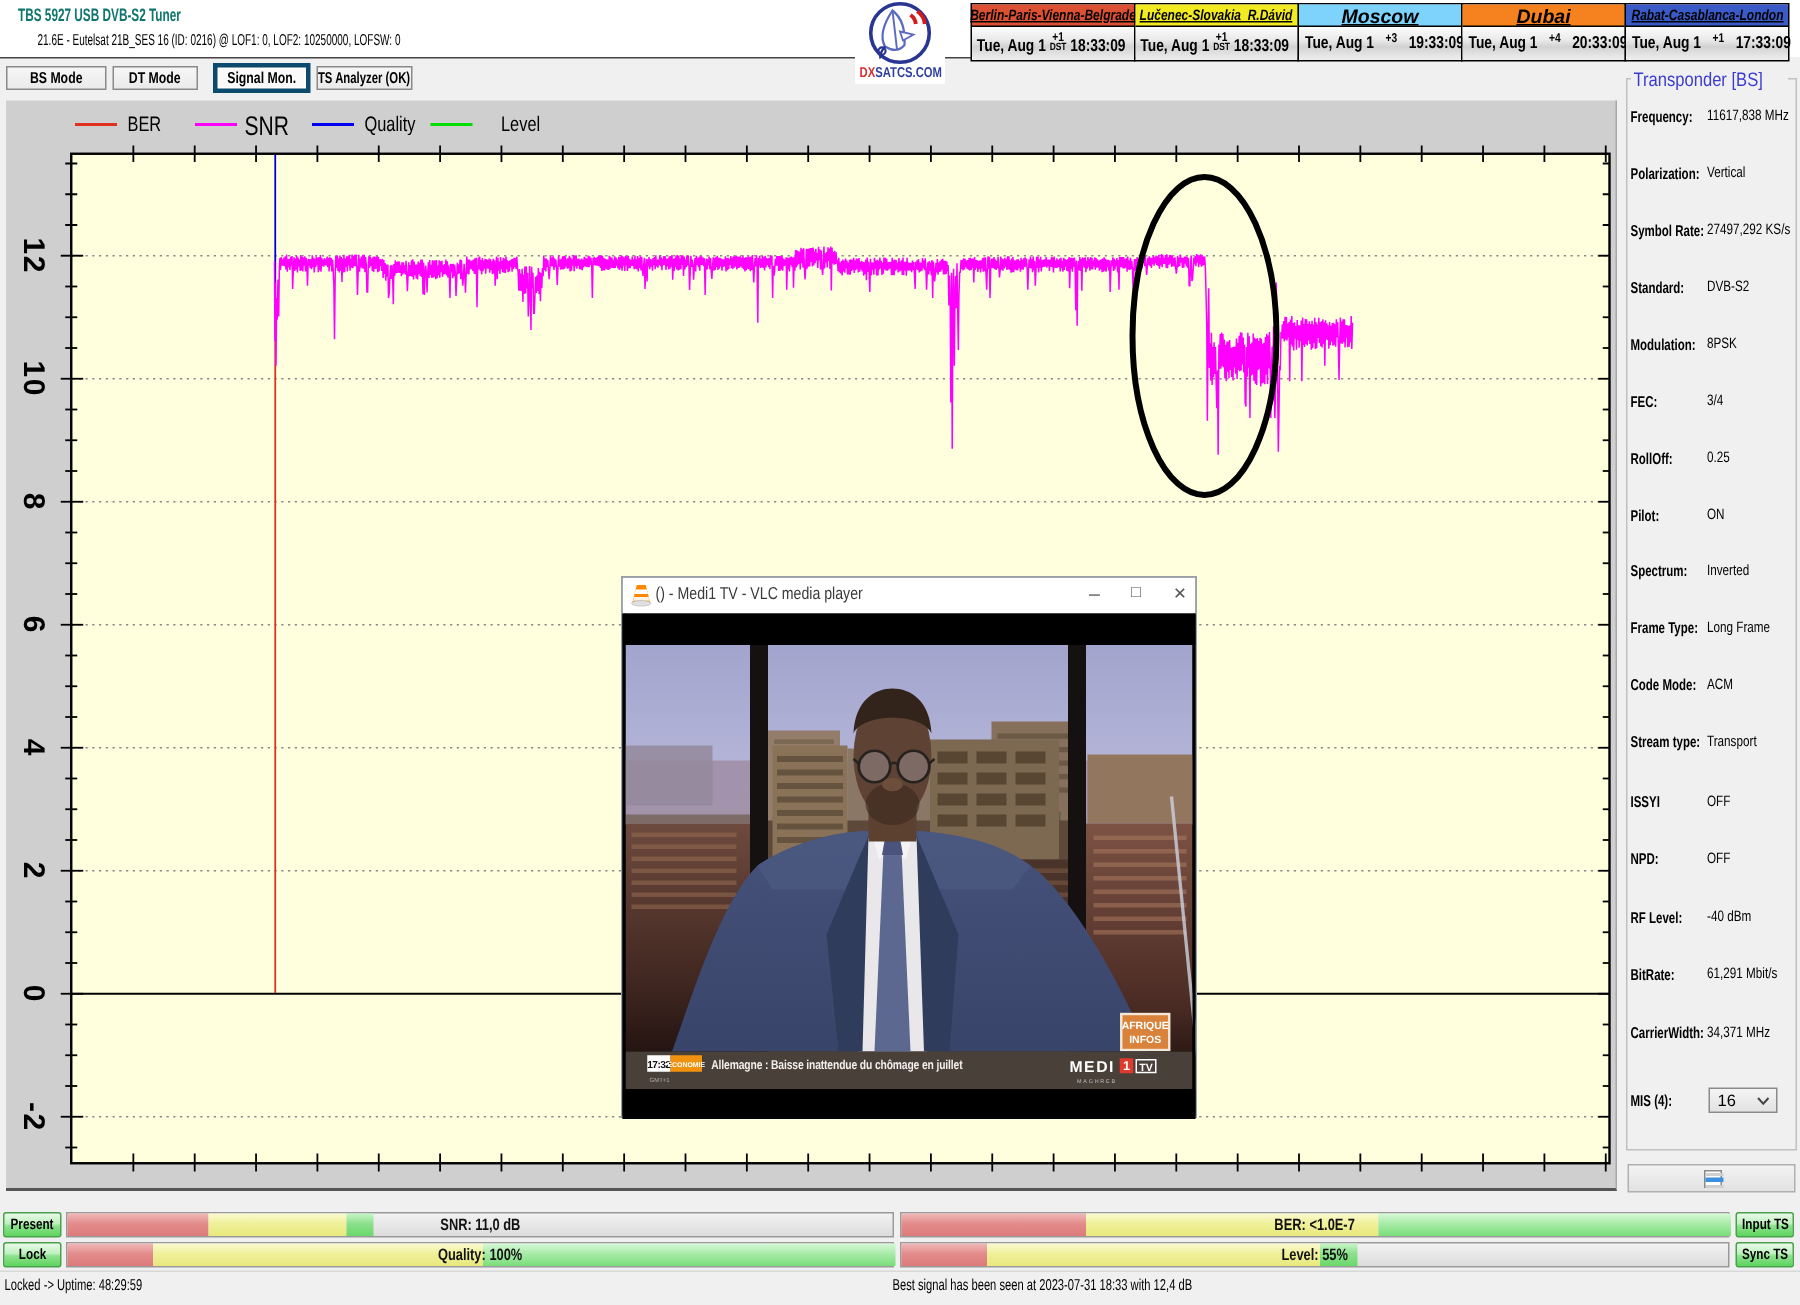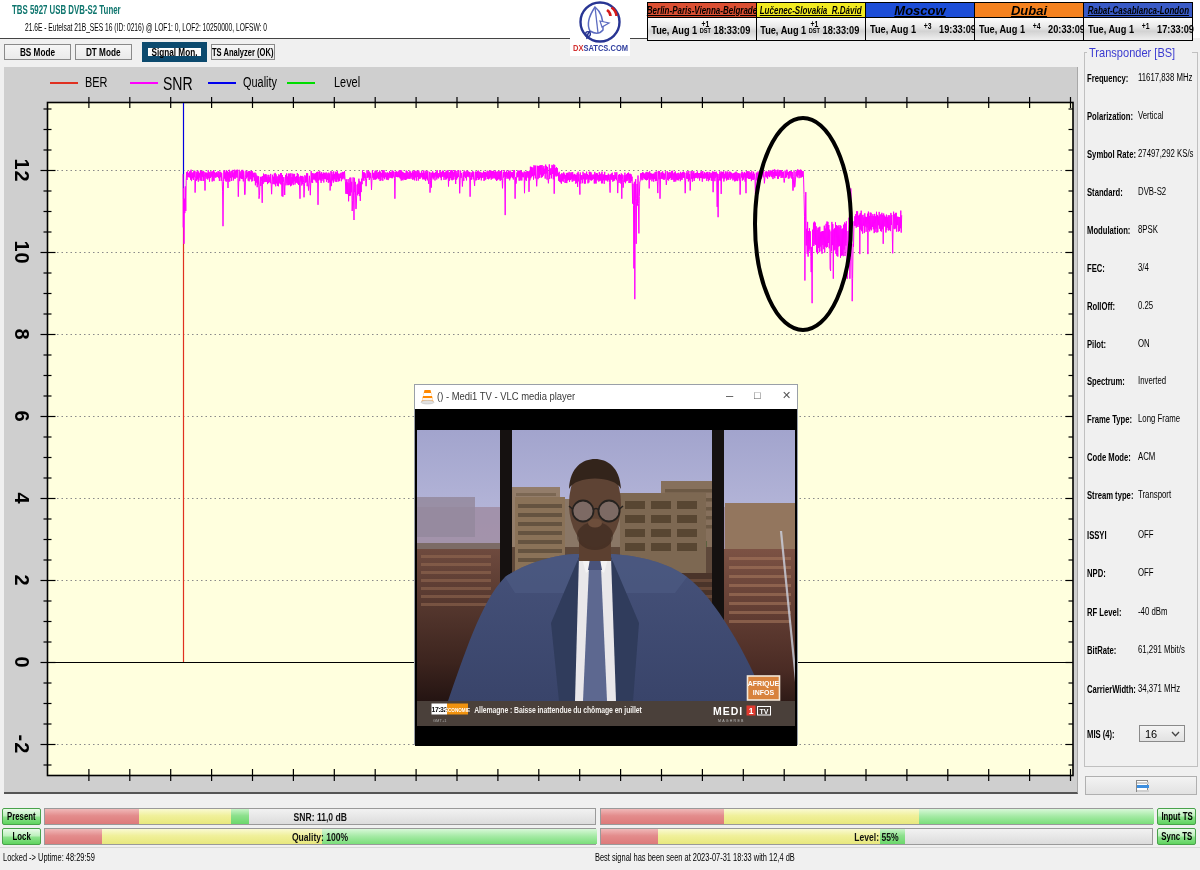--- a/index.html
+++ b/index.html
@@ -56,21 +56,21 @@
 </div>
 <div class="clock" style="left:756px;width:110px;">
  <div class="chead" style="background:#f2eb22;font-size:10px;">
       <span class="sxc" style="transform:scaleX(0.8)">Lučenec-Slovakia_R.Dávid</span>
     </div>
  <div class="ctime">
       <span style="transform:scaleX(0.8);transform-origin:0 50%;display:inline-block;white-space:nowrap;padding-left:4px;">Tue, Aug 1&nbsp;<span style="display:inline-block;text-align:center;line-height:6px;font-size:8.5px;position:relative;top:-1px;">+1<br><span style="font-size:7px;">DST</span></span>&nbsp;18:33:09</span>
     </div>
 </div>
 <div class="clock" style="left:865px;width:110px;">
- <div class="chead" style="background:#1d4ed8;font-size:13px;">Moscow</div>
+ <div class="chead" style="background:#7dd3fc;font-size:13px;">Moscow</div>
  <div class="ctime">
       <span style="transform:scaleX(0.8);transform-origin:0 50%;display:inline-block;white-space:nowrap;padding-left:5px;">Tue, Aug 1&nbsp;&nbsp;&nbsp;<span style="font-size:8.5px;position:relative;top:-4px;">+3</span>&nbsp;&nbsp;&nbsp;19:33:09</span>
     </div>
 </div>
 <div class="clock" style="left:974px;width:110px;">
  <div class="chead" style="background:#f5821f;font-size:13px;">Dubai</div>
  <div class="ctime">
       <span style="transform:scaleX(0.8);transform-origin:0 50%;display:inline-block;white-space:nowrap;padding-left:5px;">Tue, Aug 1&nbsp;&nbsp;&nbsp;<span style="font-size:8.5px;position:relative;top:-4px;">+4</span>&nbsp;&nbsp;&nbsp;20:33:09</span>
     </div>
 </div>
@@ -82,21 +82,21 @@
       <span style="transform:scaleX(0.8);transform-origin:0 50%;display:inline-block;white-space:nowrap;padding-left:5px;">Tue, Aug 1&nbsp;&nbsp;&nbsp;<span style="font-size:8.5px;position:relative;top:-4px;">+1</span>&nbsp;&nbsp;&nbsp;17:33:09</span>
     </div>
 </div>
 
 <div class="tabbtn" style="left:4px;width:67px;">
     <span class="sxc">BS Mode</span>
   </div>
 <div class="tabbtn" style="left:75px;width:57px;">
     <span class="sxc">DT Mode</span>
   </div>
-<div class="tabbtn" style="left:142px;top:42px;height:20px;width:65px;background:#fafafa;border:6px solid #0c4a6e;box-shadow:inset 0 0 0 1px #fff;">
+<div class="tabbtn" style="left:142px;top:42px;height:20px;width:65px;background:#fafafa;border:3px solid #0c4a6e;box-shadow:inset 0 0 0 1px #fff;">
     <span class="sxc">Signal Mon.</span>
   </div>
 <div class="tabbtn" style="left:211px;width:64px;">
     <span class="sxc" style="transform:scaleX(0.72)">TS Analyzer (OK)</span>
   </div>
 
 <div class="abs" style="left:4px;top:67px;width:1074px;height:727px;background:#cfcfcf;border-bottom:2px solid #555;border-right:1px solid #a8a8a8;"></div>
 <div class="abs" style="left:4px;top:74px;width:1074px;height:18px;color:#000;">
   <div class="abs" style="left:46px;top:8px;width:28px;height:2px;background:#e03020;"></div>
   <div class="abs" style="left:81px;top:0px;font-size:14px;"><span class="sx">BER</span></div>
@@ -331,20 +331,23 @@
   <div class="pseg" style="left:57px;width:220px;background:linear-gradient(180deg,#fafad2,#f0f09a 45%,#e8e87e);"></div>
   <div class="pseg" style="left:277px;width:275px;background:linear-gradient(180deg,#d8f8d8,#a8eba8 45%,#7ade7a);"></div>
   <div class="ptxt">
       <span class="sxc">Quality: 100%</span>
     </div>
 </div>
 <div class="pbar" style="left:600px;top:808px;width:553px;">
   <div class="pseg" style="left:0;width:123px;background:linear-gradient(180deg,#f0b8b8,#e38c8c 45%,#dd7a7a);"></div>
   <div class="pseg" style="left:123px;width:195px;background:linear-gradient(180deg,#fafad2,#f0f09a 45%,#e8e87e);"></div>
   <div class="pseg" style="left:318px;width:235px;background:linear-gradient(180deg,#d8f8d8,#a8eba8 45%,#7ade7a);"></div>
+  <div class="ptxt">
+      <span class="sxc">BER: &lt;1.0E-7</span>
+    </div>
 </div>
 <div class="pbar" style="left:600px;top:828px;width:553px;">
   <div class="pseg" style="left:0;width:57px;background:linear-gradient(180deg,#f0b8b8,#e38c8c 45%,#dd7a7a);"></div>
   <div class="pseg" style="left:57px;width:222px;background:linear-gradient(180deg,#fafad2,#f0f09a 45%,#e8e87e);"></div>
   <div class="pseg" style="left:279px;width:25px;background:linear-gradient(180deg,#c8f5c8,#8ce08c 45%,#6bd86b);"></div>
   <div class="ptxt">
       <span class="sxc">Level: 55%</span>
     </div>
 </div>
 

